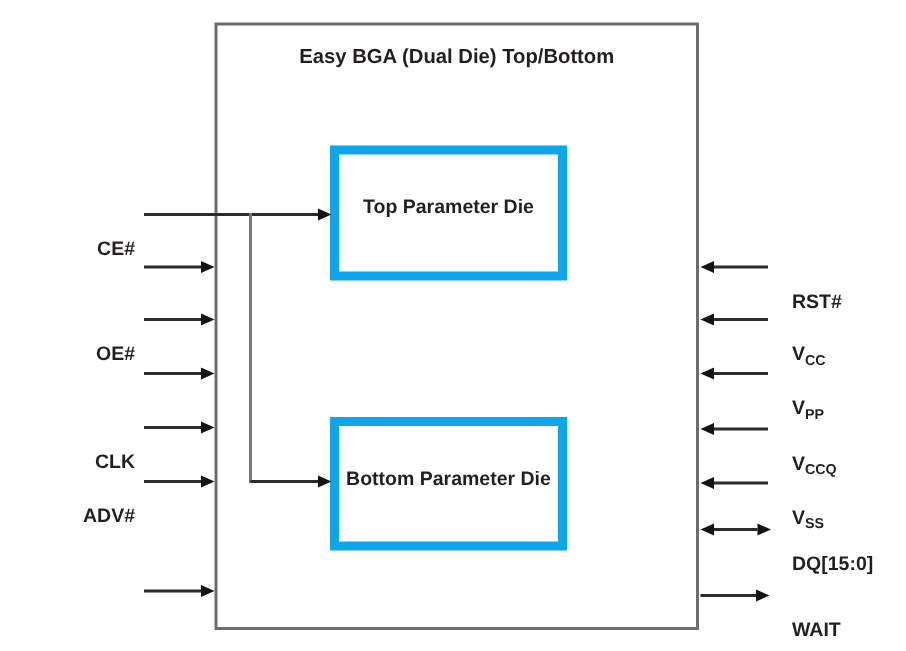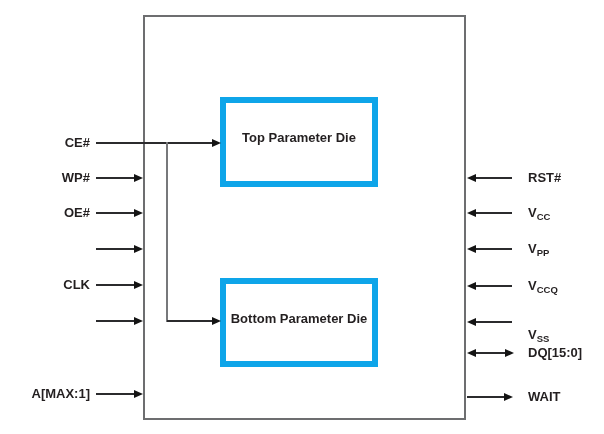--- a/index.html
+++ b/index.html
@@ -16,75 +16,75 @@
     position:absolute;left:143px;width:323px;text-align:center;
     font-size:13.5px;font-weight:700;line-height:18px;
   }
   .die{
     position:absolute;left:220px;width:158px;height:90px;
     border:6px solid #0ea5e9;box-sizing:border-box;background:#ffffff;
     display:flex;align-items:center;justify-content:center;padding-bottom:9px;
   }
   .die span{font-size:13px;font-weight:700;}
   .lbl{
-    position:absolute;height:18px;line-height:18px;font-size:13px;font-weight:700;white-space:nowrap;
+    position:absolute;height:18px;line-height:18px;font-size:13px;font-weight:700;white-space:nowrap;margin-top:23px;
   }
   .lbl.left{left:0;width:90px;text-align:right;}
   .lbl.right{left:528px;text-align:center;}
   .lbl sub{font-size:9.5px;vertical-align:-3px;font-weight:700;}
   .hline{position:absolute;height:2px;background:#2b2b2d;}
   .vline{position:absolute;width:2px;background:#77787b;}
   .tri-r{position:absolute;width:0;height:0;
     border-top:4px solid transparent;border-bottom:4px solid transparent;
     border-left:9px solid #141414;}
   .tri-l{position:absolute;width:0;height:0;
     border-top:4px solid transparent;border-bottom:4px solid transparent;
     border-right:9px solid #141414;}
 </style>
 </head>
 <body>
 
 <div id="stage">
 
   <div class="outer"></div>
 
+  <div class="title" style="top:29px">Easy BGA (Dual Die) Top/Bottom</div>
 
   <div class="die" style="top:97px">
     <span>Top Parameter Die</span>
   </div>
   <div class="die" style="top:278px;height:89px">
     <span>Bottom Parameter Die</span>
   </div>
 
   <div class="lbl left" style="top:134px">CE#</div>
   <div class="hline" style="left:96px;top:142px;width:116px"></div>
   <div class="tri-r" style="left:212px;top:139px"></div>
   <div class="vline" style="left:166px;top:142px;height:180px"></div>
   <div class="hline" style="left:167px;top:320px;width:45px"></div>
   <div class="tri-r" style="left:212px;top:317px"></div>
 
-  <div class="lbl left" style="top:169px">WP#</div>
   <div class="hline" style="left:96px;top:177px;width:38px"></div>
   <div class="tri-r" style="left:134px;top:174px"></div>
 
   <div class="lbl left" style="top:204px">OE#</div>
   <div class="hline" style="left:96px;top:212px;width:38px"></div>
   <div class="tri-r" style="left:134px;top:209px"></div>
 
   <div class="hline" style="left:96px;top:248px;width:38px"></div>
   <div class="tri-r" style="left:134px;top:245px"></div>
 
   <div class="lbl left" style="top:276px">CLK</div>
   <div class="hline" style="left:96px;top:284px;width:38px"></div>
   <div class="tri-r" style="left:134px;top:281px"></div>
 
+  <div class="lbl left" style="top:312px">ADV#</div>
   <div class="hline" style="left:96px;top:320px;width:38px"></div>
   <div class="tri-r" style="left:134px;top:317px"></div>
 
-  <div class="lbl left" style="top:385px">A[MAX:1]</div>
   <div class="hline" style="left:96px;top:393px;width:38px"></div>
   <div class="tri-r" style="left:134px;top:390px"></div>
 
   <div class="tri-l" style="left:467px;top:174px"></div>
   <div class="hline" style="left:476px;top:177px;width:36px"></div>
   <div class="lbl right" style="top:169px">RST#</div>
 
   <div class="tri-l" style="left:467px;top:209px"></div>
   <div class="hline" style="left:476px;top:212px;width:36px"></div>
   <div class="lbl right" style="top:204px"><span>V</span><sub>CC</sub></div>
@@ -92,21 +92,21 @@
   <div class="tri-l" style="left:467px;top:245px"></div>
   <div class="hline" style="left:476px;top:248px;width:36px"></div>
   <div class="lbl right" style="top:240px"><span>V</span><sub>PP</sub></div>
 
   <div class="tri-l" style="left:467px;top:282px"></div>
   <div class="hline" style="left:476px;top:285px;width:36px"></div>
   <div class="lbl right" style="top:277px"><span>V</span><sub>CCQ</sub></div>
 
   <div class="tri-l" style="left:467px;top:318px"></div>
   <div class="hline" style="left:476px;top:321px;width:36px"></div>
-  <div class="lbl right" style="top:326px"><span>V</span><sub>SS</sub></div>
+  <div class="lbl right" style="top:313px"><span>V</span><sub>SS</sub></div>
 
   <div class="tri-l" style="left:467px;top:349px"></div>
   <div class="hline" style="left:476px;top:352px;width:29px"></div>
   <div class="tri-r" style="left:505px;top:349px"></div>
   <div class="lbl right" style="top:344px">DQ[15:0]</div>
 
   <div class="hline" style="left:467px;top:396px;width:37px"></div>
   <div class="tri-r" style="left:504px;top:393px"></div>
   <div class="lbl right" style="top:388px">WAIT</div>
 

